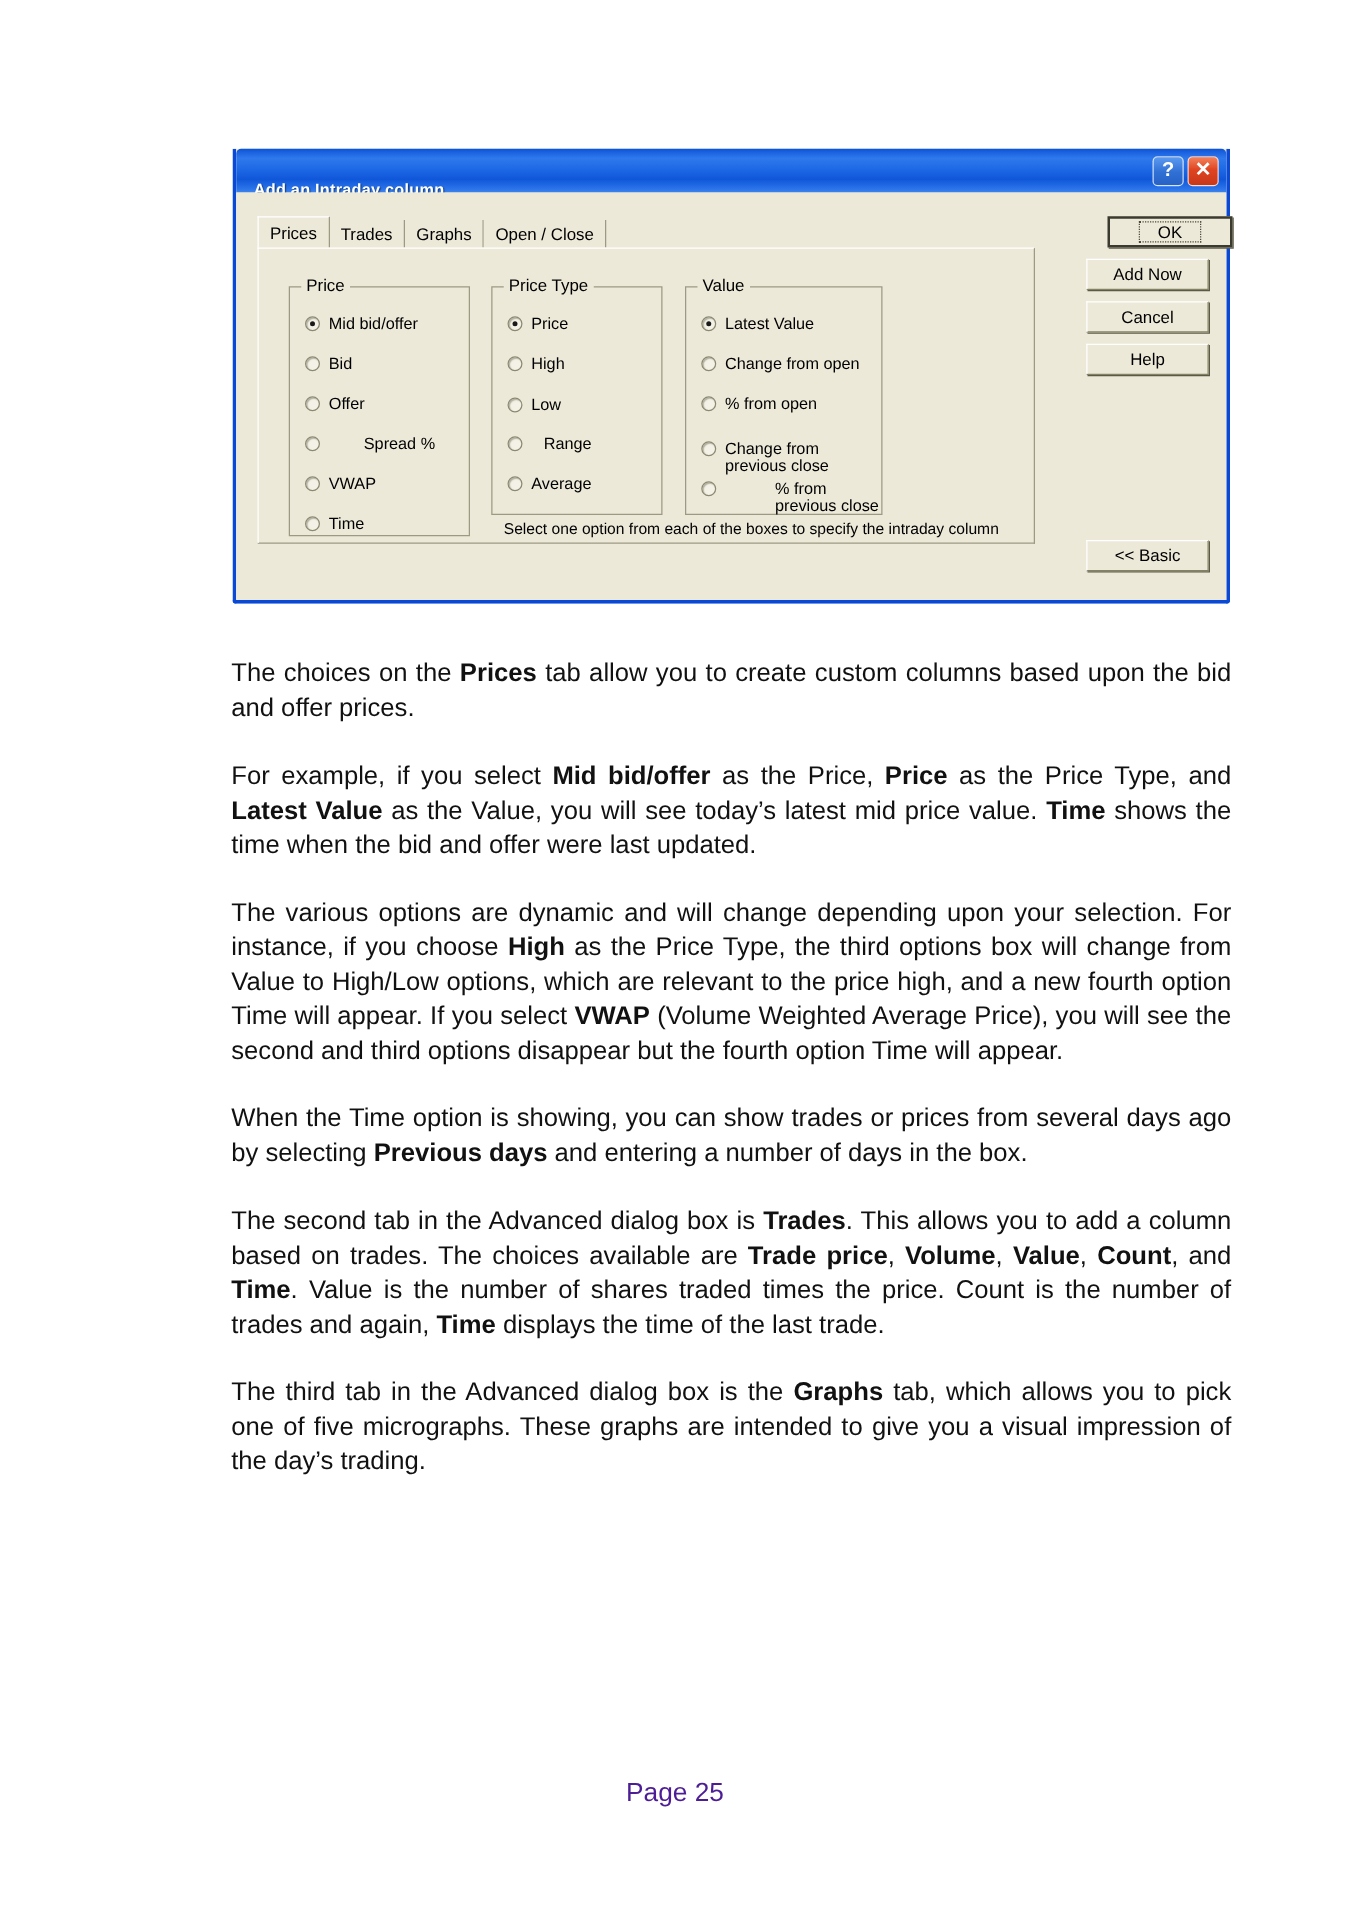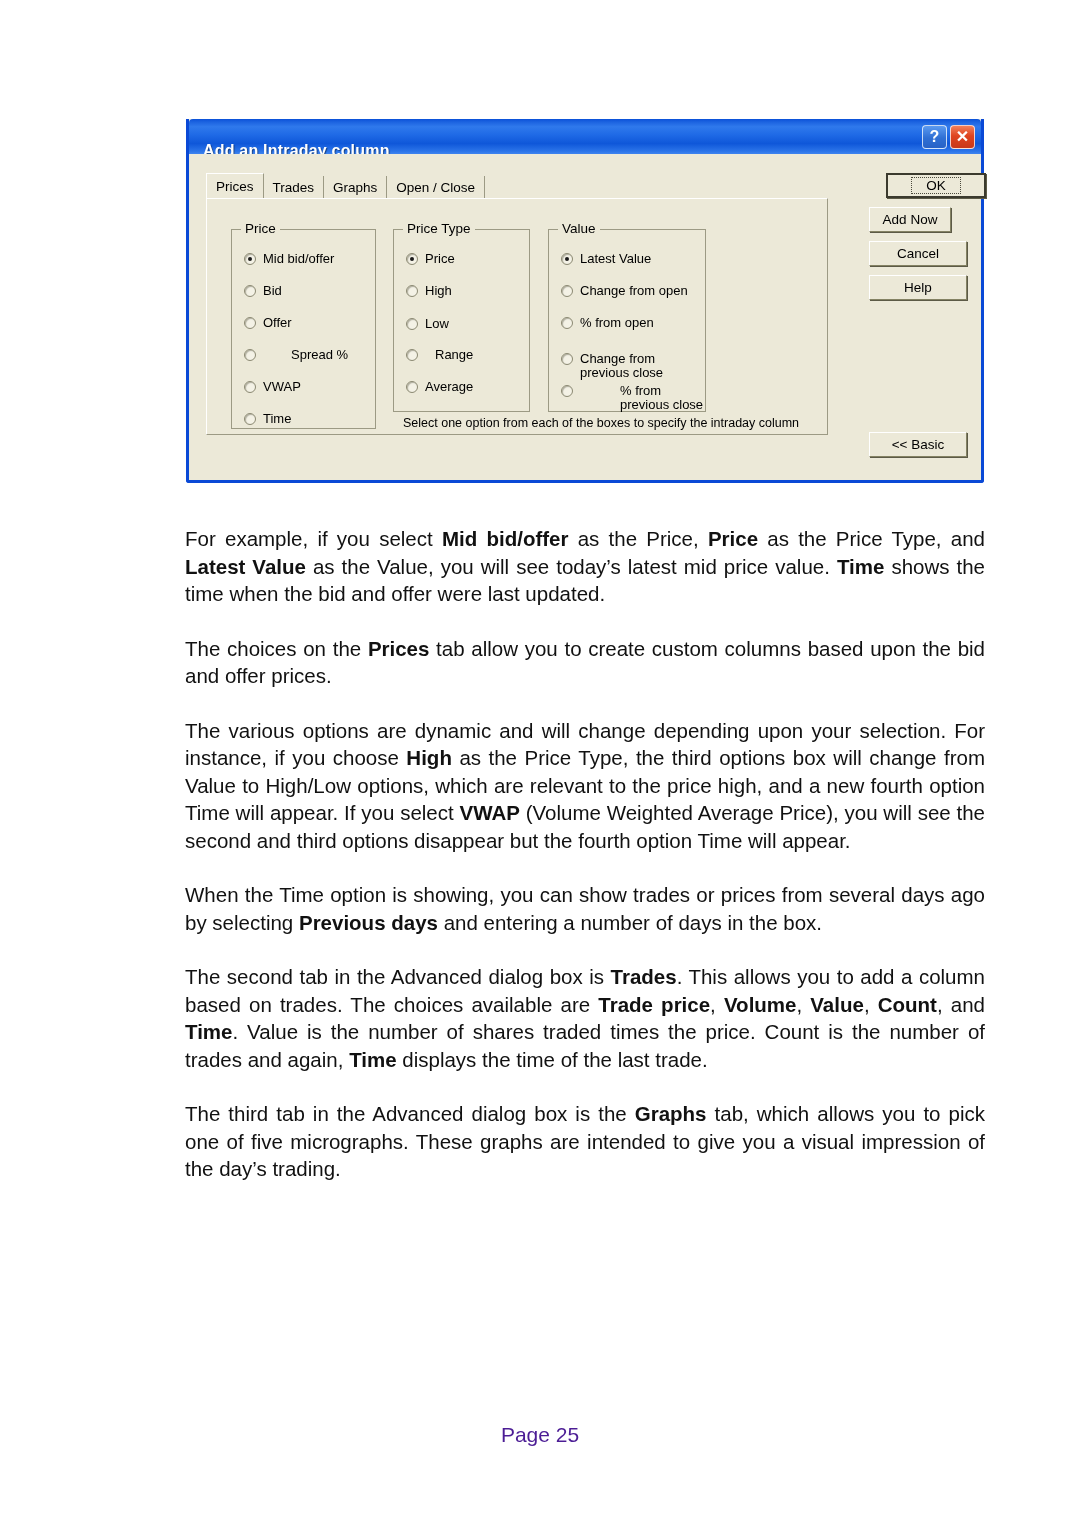--- a/index.html
+++ b/index.html
@@ -41,21 +41,21 @@
         #0a51d8 0%, #1b62e0 8%, #2f79ec 22%, #1f6ae6 45%,
         #0f57d9 70%, #2b74e9 92%, #3f84ef 100%);
     border-radius: 4px 4px 0 0;
     display: flex;
     align-items: center;
     box-sizing: border-box;
     padding: 0 6px 0 14px;
   }
   .title-text {
     color: #ffffff;
-    font-size: 16px;
+    font-size: 13px;
     font-weight: bold;
     letter-spacing: .2px;
     text-shadow: 1px 1px 1px rgba(0,0,0,.45);
     white-space: nowrap;
     flex: 1;
     margin-top: 29px;
   }
   .titlebtns { display: flex; gap: 3px; align-items: center; }
   .tbtn {
     width: 25px; height: 24px;
@@ -192,21 +192,21 @@
   .btn.default {
     border: 2px solid #3b3a2e;
     margin-left: 17px;
   }
   .btn.default .inner {
     border: 1px dotted #4b4a3c;
     padding: 0 14px;
     line-height: 15px;
   }
   .btn-ok      { left: 680px; top: 19px;  width: 100px; height: 25px; }
-  .btn-addnow  { left: 680px; top: 53px;  width: 82px;  height: 25px; }
+  .btn-addnow  { left: 680px; top: 53px;  width: 98px;  height: 25px; }
   .btn-cancel  { left: 680px; top: 87px;  width: 98px;  height: 25px; }
   .btn-help    { left: 680px; top: 121px; width: 98px;  height: 25px; }
   .btn-basic   { left: 680px; top: 278px; width: 98px;  height: 25px; }
 
   
   .content {
     position: absolute;
     left: 185px;
     top: 525px;
     width: 800px;
@@ -350,21 +350,21 @@
       <div class="btn btn-addnow">Add Now</div>
       <div class="btn btn-cancel">Cancel</div>
       <div class="btn btn-help">Help</div>
       <div class="btn btn-basic">&lt;&lt; Basic</div>
 
     </div>
   </div>
 </div>
 
 <div class="content">
+  <p class="para"><span>The choices on the </span><b>Prices</b><span> tab allow you to create custom columns based upon the bid and offer prices.</span></p>
   <p class="para"><span>For example, if you select </span><b>Mid bid/offer</b><span> as the Price, </span><b>Price</b><span> as the Price Type, and </span><b>Latest Value</b><span> as the Value, you will see today’s latest mid price value. </span><b>Time</b><span> shows the time when the bid and offer were last updated.</span></p>
-  <p class="para"><span>The choices on the </span><b>Prices</b><span> tab allow you to create custom columns based upon the bid and offer prices.</span></p>
   <p class="para"><span>The various options are dynamic and will change depending upon your selection. For instance, if you choose </span><b>High</b><span> as the Price Type, the third options box will change from Value to High/Low options, which are relevant to the price high, and a new fourth option Time will appear. If you select </span><b>VWAP</b><span> (Volume Weighted Average Price), you will see the second and third options disappear but the fourth option Time will appear.</span></p>
   <p class="para"><span>When the Time option is showing, you can show trades or prices from several days ago by selecting </span><b>Previous days</b><span> and entering a number of days in the box.</span></p>
   <p class="para"><span>The second tab in the Advanced dialog box is </span><b>Trades</b><span>.  This allows you to add a column based on trades. The choices available are </span><b>Trade price</b><span>, </span><b>Volume</b><span>, </span><b>Value</b><span>, </span><b>Count</b><span>, and </span><b>Time</b><span>. Value is the number of shares traded times the price. Count is the number of trades and again, </span><b>Time</b><span> displays the time of the last trade.</span></p>
   <p class="para last"><span>The third tab in the Advanced dialog box is the </span><b>Graphs</b><span> tab, which allows you to pick one of five micrographs. These graphs are intended to give you a visual impression of the day’s trading.</span></p>
 </div>
 
 <div class="pagenum">Page 25</div>
 
 </body></html>

